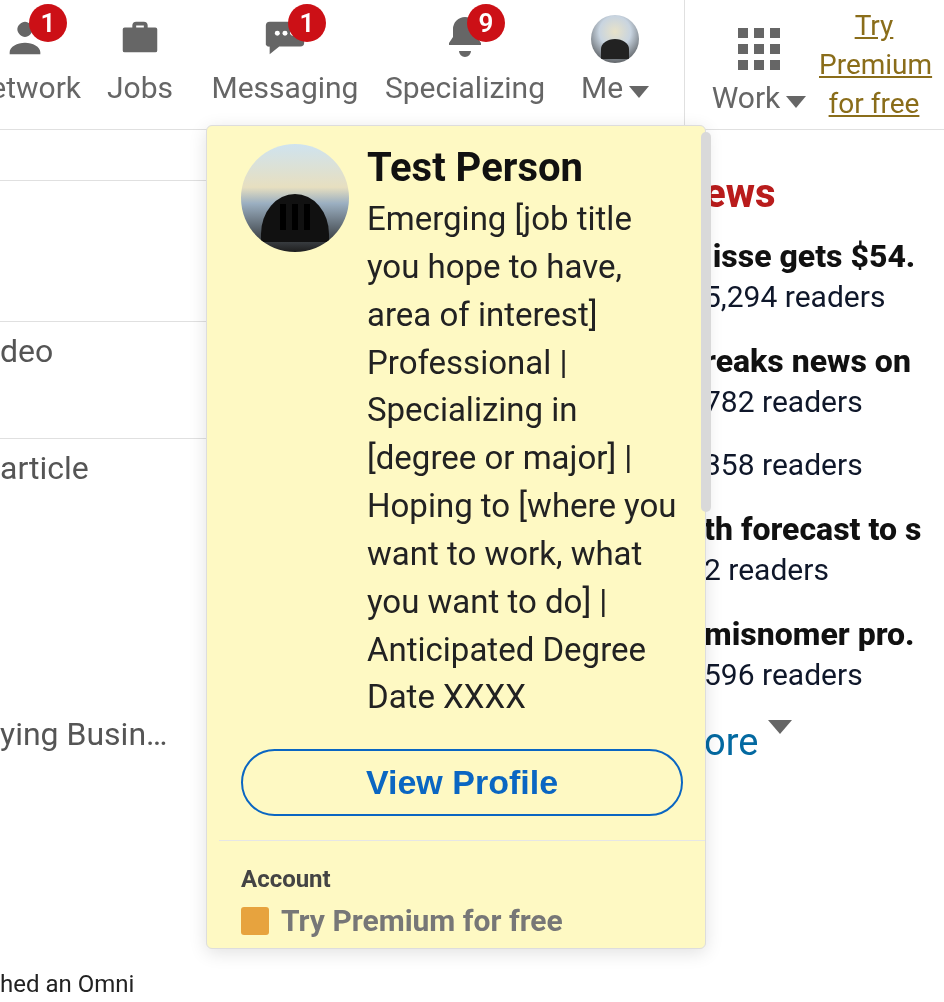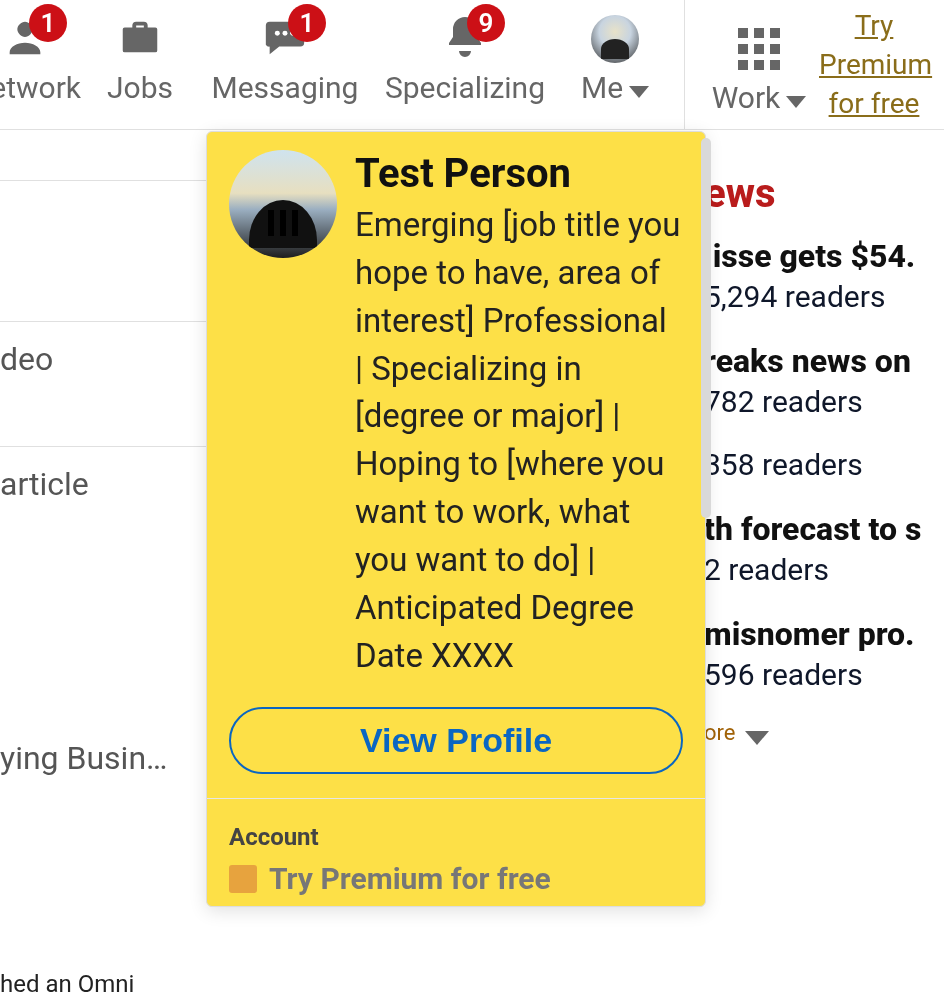--- a/index.html
+++ b/index.html
@@ -103,40 +103,41 @@
   .left-col {
     position:absolute;
     left:0; top:130px;
     width:210px;
   }
   .left-line {
     border-top:1px solid #e0e0e0;
     height:1px; margin-top:50px; width:210px;
   }
   .left-text {
-    font-size:32px; color:#555; padding:18px 0 18px 0;
+    font-size:32px; color:#555; padding:10px 0 18px 0;
     border-top:1px solid #e0e0e0;
   }
 
   
   .feed-frag {
     position:absolute; left:0; bottom:0; width:210px;
     font-size:24px; line-height:1.4; color:#222;
   }
 
   
   .dropdown {
     position:absolute;
-    left:206px; top:131px;
+    left:206px; top:125px;
     width:500px;
-    background:#fde047;
+    background:#fef9c3;
     border:1px solid #ddd;
     border-radius:6px;
     box-shadow:0 4px 18px rgba(0,0,0,.12);
     z-index:5;
+    padding-left:12px;
   }
   .dropdown-scroll-indicator{
     position:absolute; right:-6px; top:6px; width:10px; height:380px;
     background:#d9d9d9; border-radius:6px;
   }
 
   .profile-row {
     display:flex; padding:18px 22px 14px 22px; gap:18px;
   }
   .avatar-large {
@@ -196,21 +197,21 @@
     position:absolute; right:0; top:170px; width:240px;
     overflow:hidden;
   }
   .news-title {
     font-size:40px; font-weight:800; color:#b91c1c; margin-bottom:20px;
   }
   .news-item { margin-bottom:28px; }
   .news-headline { font-size:32px; font-weight:800; color:#111; white-space:nowrap; }
   .news-meta { font-size:30px; color:#0f172a; margin-top:4px; white-space:nowrap; }
   .show-more {
-    font-size:22px; color:#a16207; display:flex; align-items:flex-end; gap:10px;
+    font-size:38px; color:#0369a1; display:flex; align-items:flex-start; gap:10px;
     margin-top:10px;
   }
   .chev {
     width:0;height:0;border-left:12px solid transparent;border-right:12px solid transparent;border-top:14px solid #666;
   }
 
 </style>
 </head>
 <body>
 

